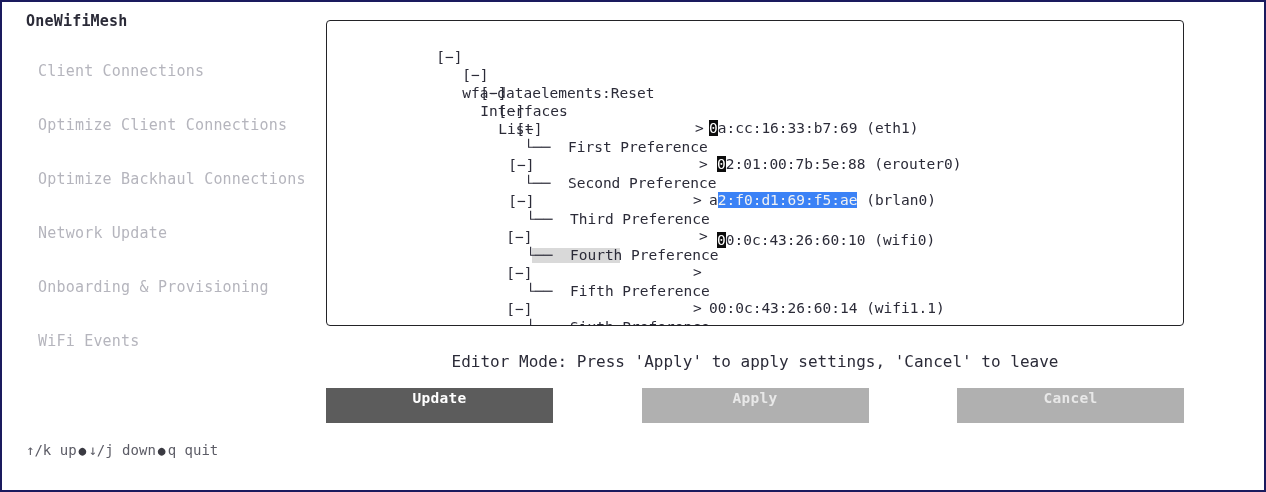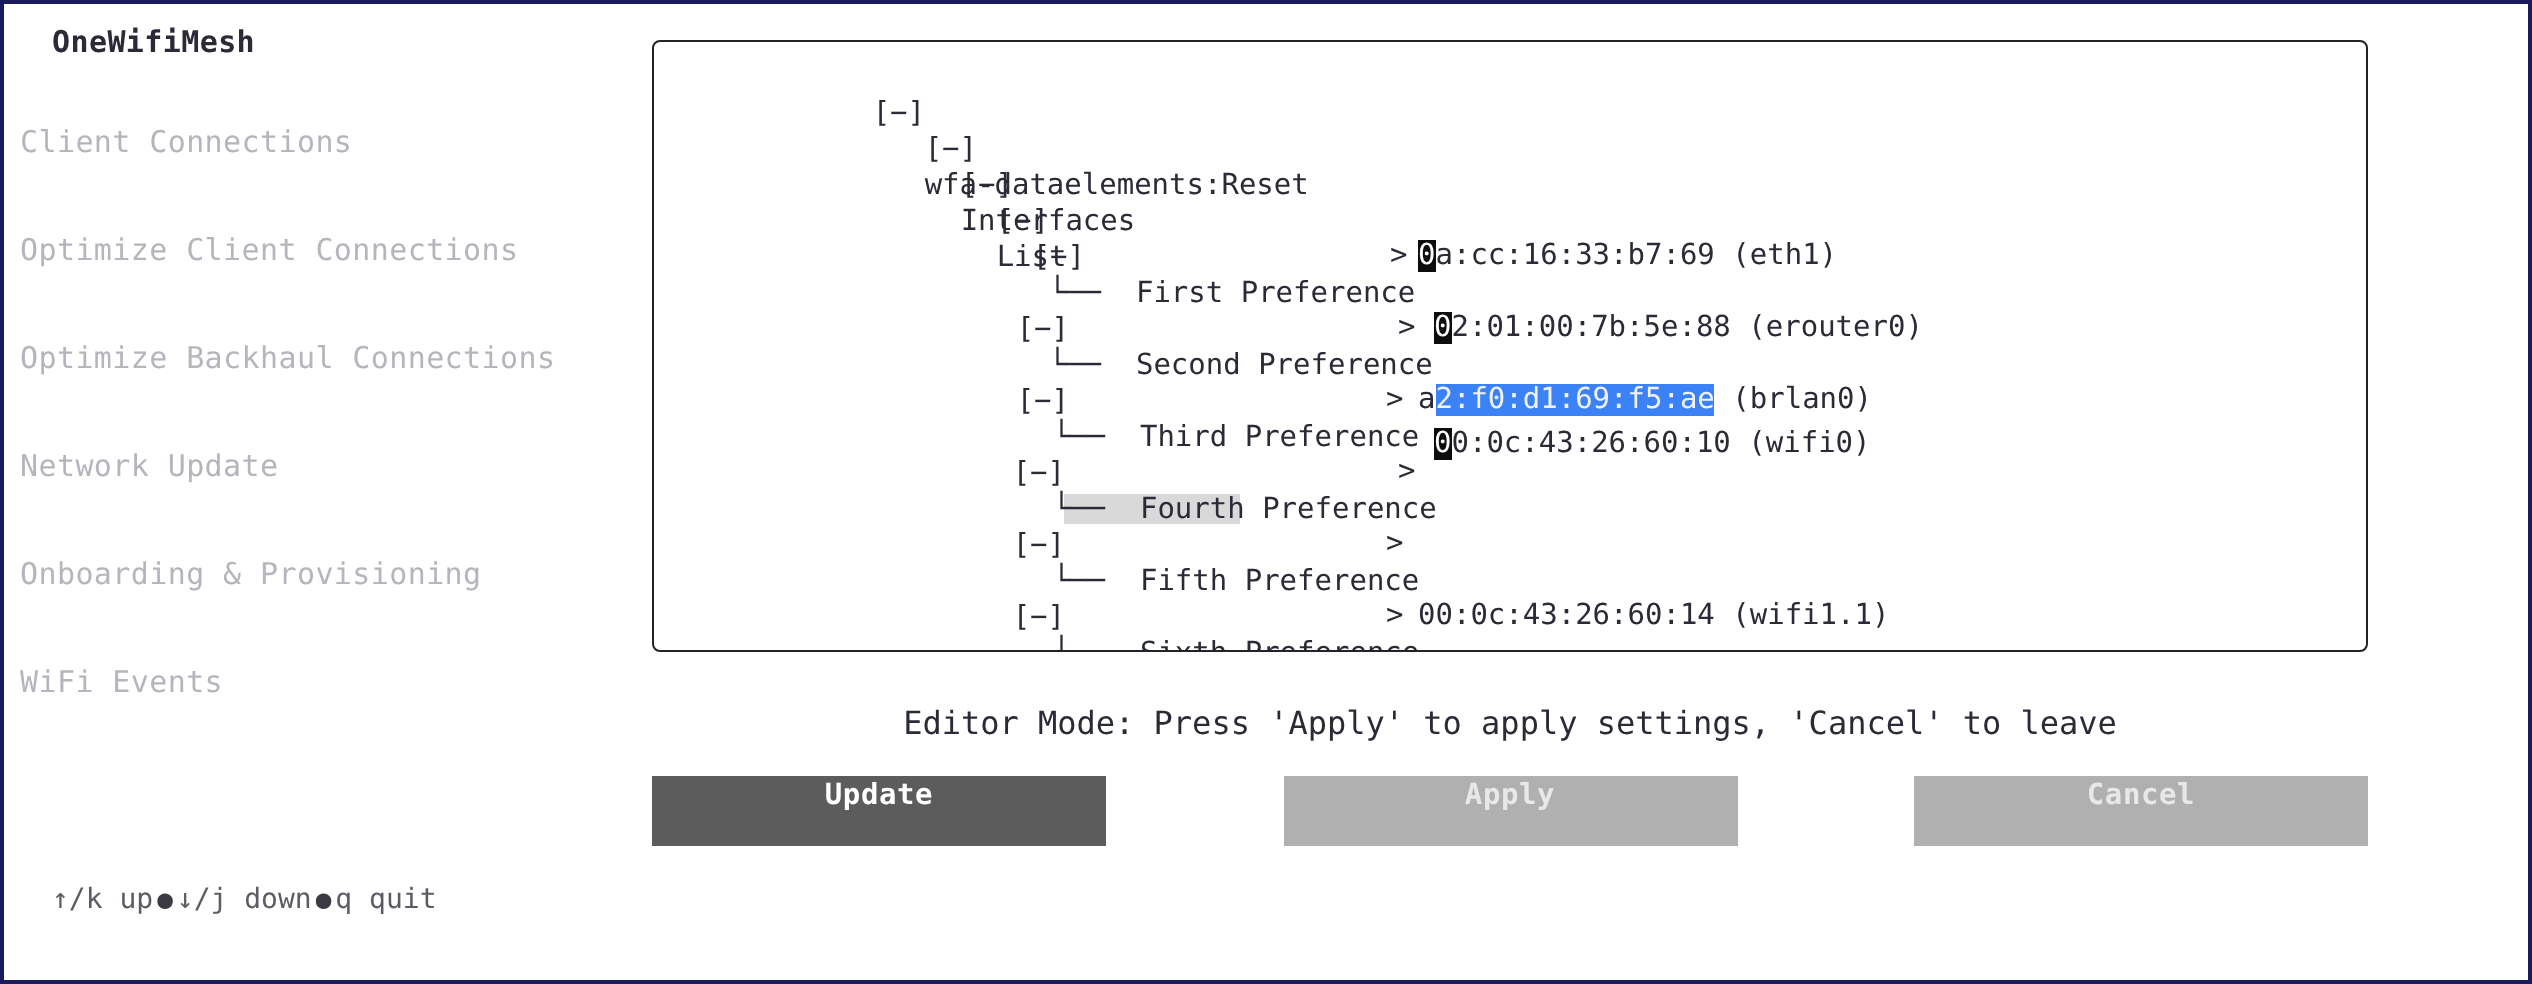--- a/index.html
+++ b/index.html
@@ -40,21 +40,21 @@
     line-height: 22px;
     height: 22px;
   }
   .sidebar-list {
     margin-top: 12px;
   }
   .sidebar-item {
     position: relative;
     height: 54px;
     line-height: 54px;
-    padding-left: 8px;
+    padding-left: 36px;
     font-size: 15px;
     color: #b5b5bd;
     letter-spacing: 0.2px;
     white-space: nowrap;
   }
   .sidebar-item.active {
     color: #2b2b38;
     font-weight: bold;
   }
   .sidebar-item .accent-bar {
@@ -290,21 +290,21 @@
 
       <div class="tree-row">
         <span class="node-line" style="left:92px;">
           <span class="bracket">[−]</span>
           <span class="blank-highlight" style="margin-left:26px;"></span>
         </span>
         <span class="leaf-line" style="left:112px;">
           <span class="elbow">└──  </span><span class="leaf-label">Fourth Preference</span>
         </span>
         <span class="arrow" style="left:372px; top:18px;">&gt;</span>
-        <span class="value" style="left:390px; top:4px;"><span class="cursor">0</span><span>0:0c:43:26:60:10</span><span> </span><span>(wifi0)</span></span>
+        <span class="value" style="left:390px; top:22px;"><span class="cursor">0</span><span>0:0c:43:26:60:10</span><span> </span><span>(wifi0)</span></span>
       </div>
 
       <div class="tree-row">
         <span class="node-line" style="left:92px;">
           <span class="bracket">[−]</span>
         </span>
         <span class="leaf-line" style="left:112px;">
           <span class="elbow">└──  </span><span class="leaf-label">Fifth Preference</span>
         </span>
         <span class="arrow" style="left:366px; top:18px;">&gt;</span>

